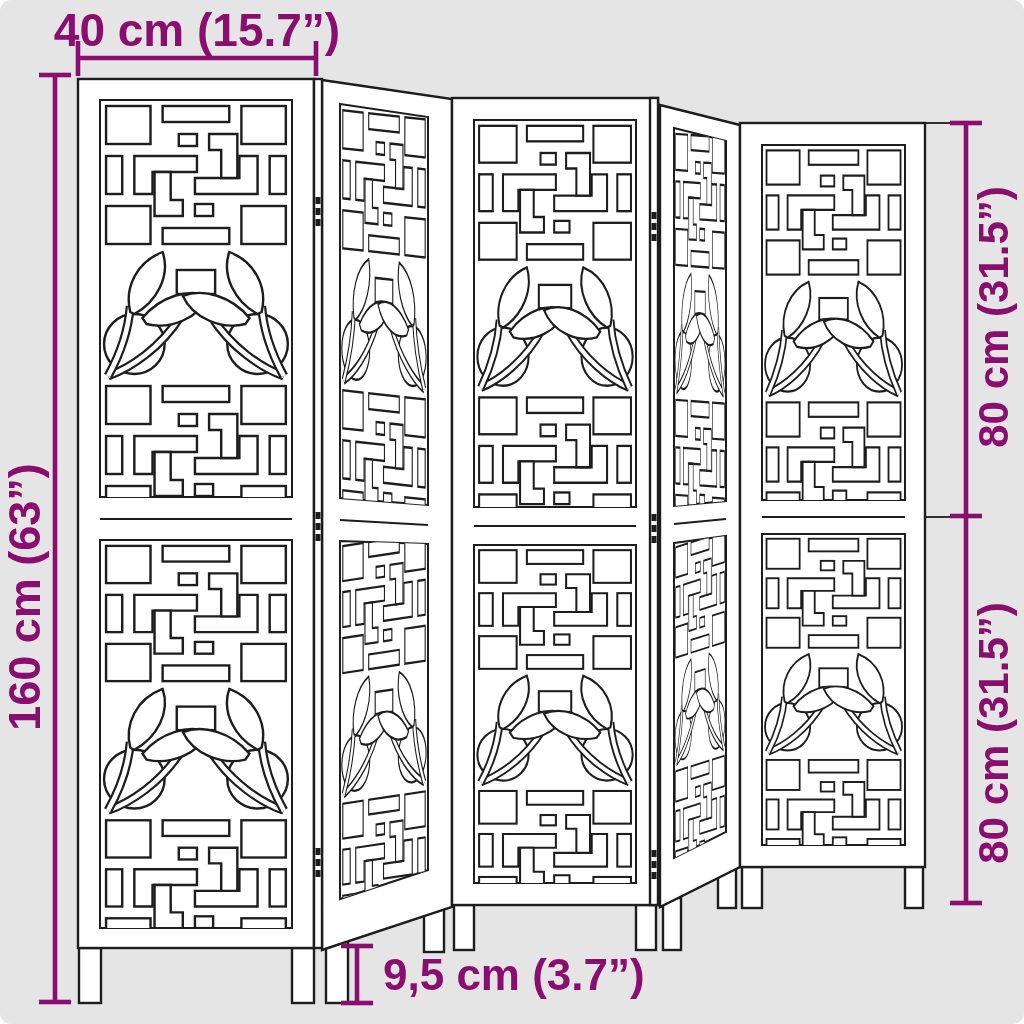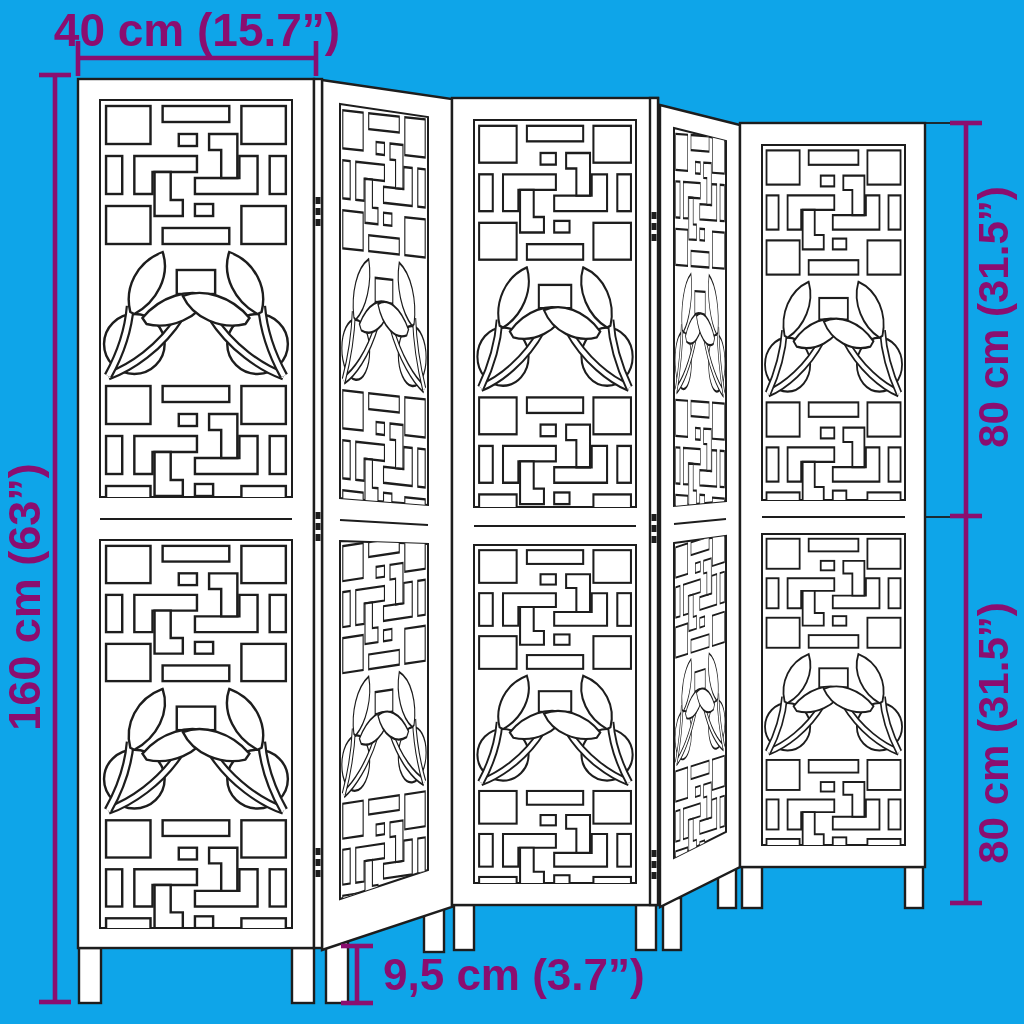--- a/index.html
+++ b/index.html
@@ -1,16 +1,16 @@
 <!DOCTYPE html>
 <html><head>
 <meta charset="utf-8">
 <style>
   html,body{margin:0;padding:0;background:#ffffff;}
-  .stage{width:1024px;height:1024px;position:relative;background:#0ea5e9;}
+  .stage{width:1024px;height:1024px;position:relative;background:#e5e5e5;border-radius:11px;}
   .frame{fill:#ffffff;stroke:#1d1d1d;stroke-width:2.4;}
   .sect{fill:#ffffff;stroke:#1d1d1d;stroke-width:2;}
   .hole{fill:#ffffff;stroke:#1d1d1d;stroke-width:2.4;}
   .stem{fill:none;stroke:#1d1d1d;stroke-width:9;}
   .stemw{fill:none;stroke:#ffffff;stroke-width:4.6;}
   .jline{stroke:#1d1d1d;stroke-width:1.8;}
   .ext{stroke:#1d1d1d;stroke-width:1.8;}
   .dot{fill:#1d1d1d;}
   .dim{stroke:#8a0e70;stroke-width:4.6;fill:none;}
   .dimtext{fill:#8a0e70;font-family:"Liberation Sans","DejaVu Sans",sans-serif;font-weight:700;}

